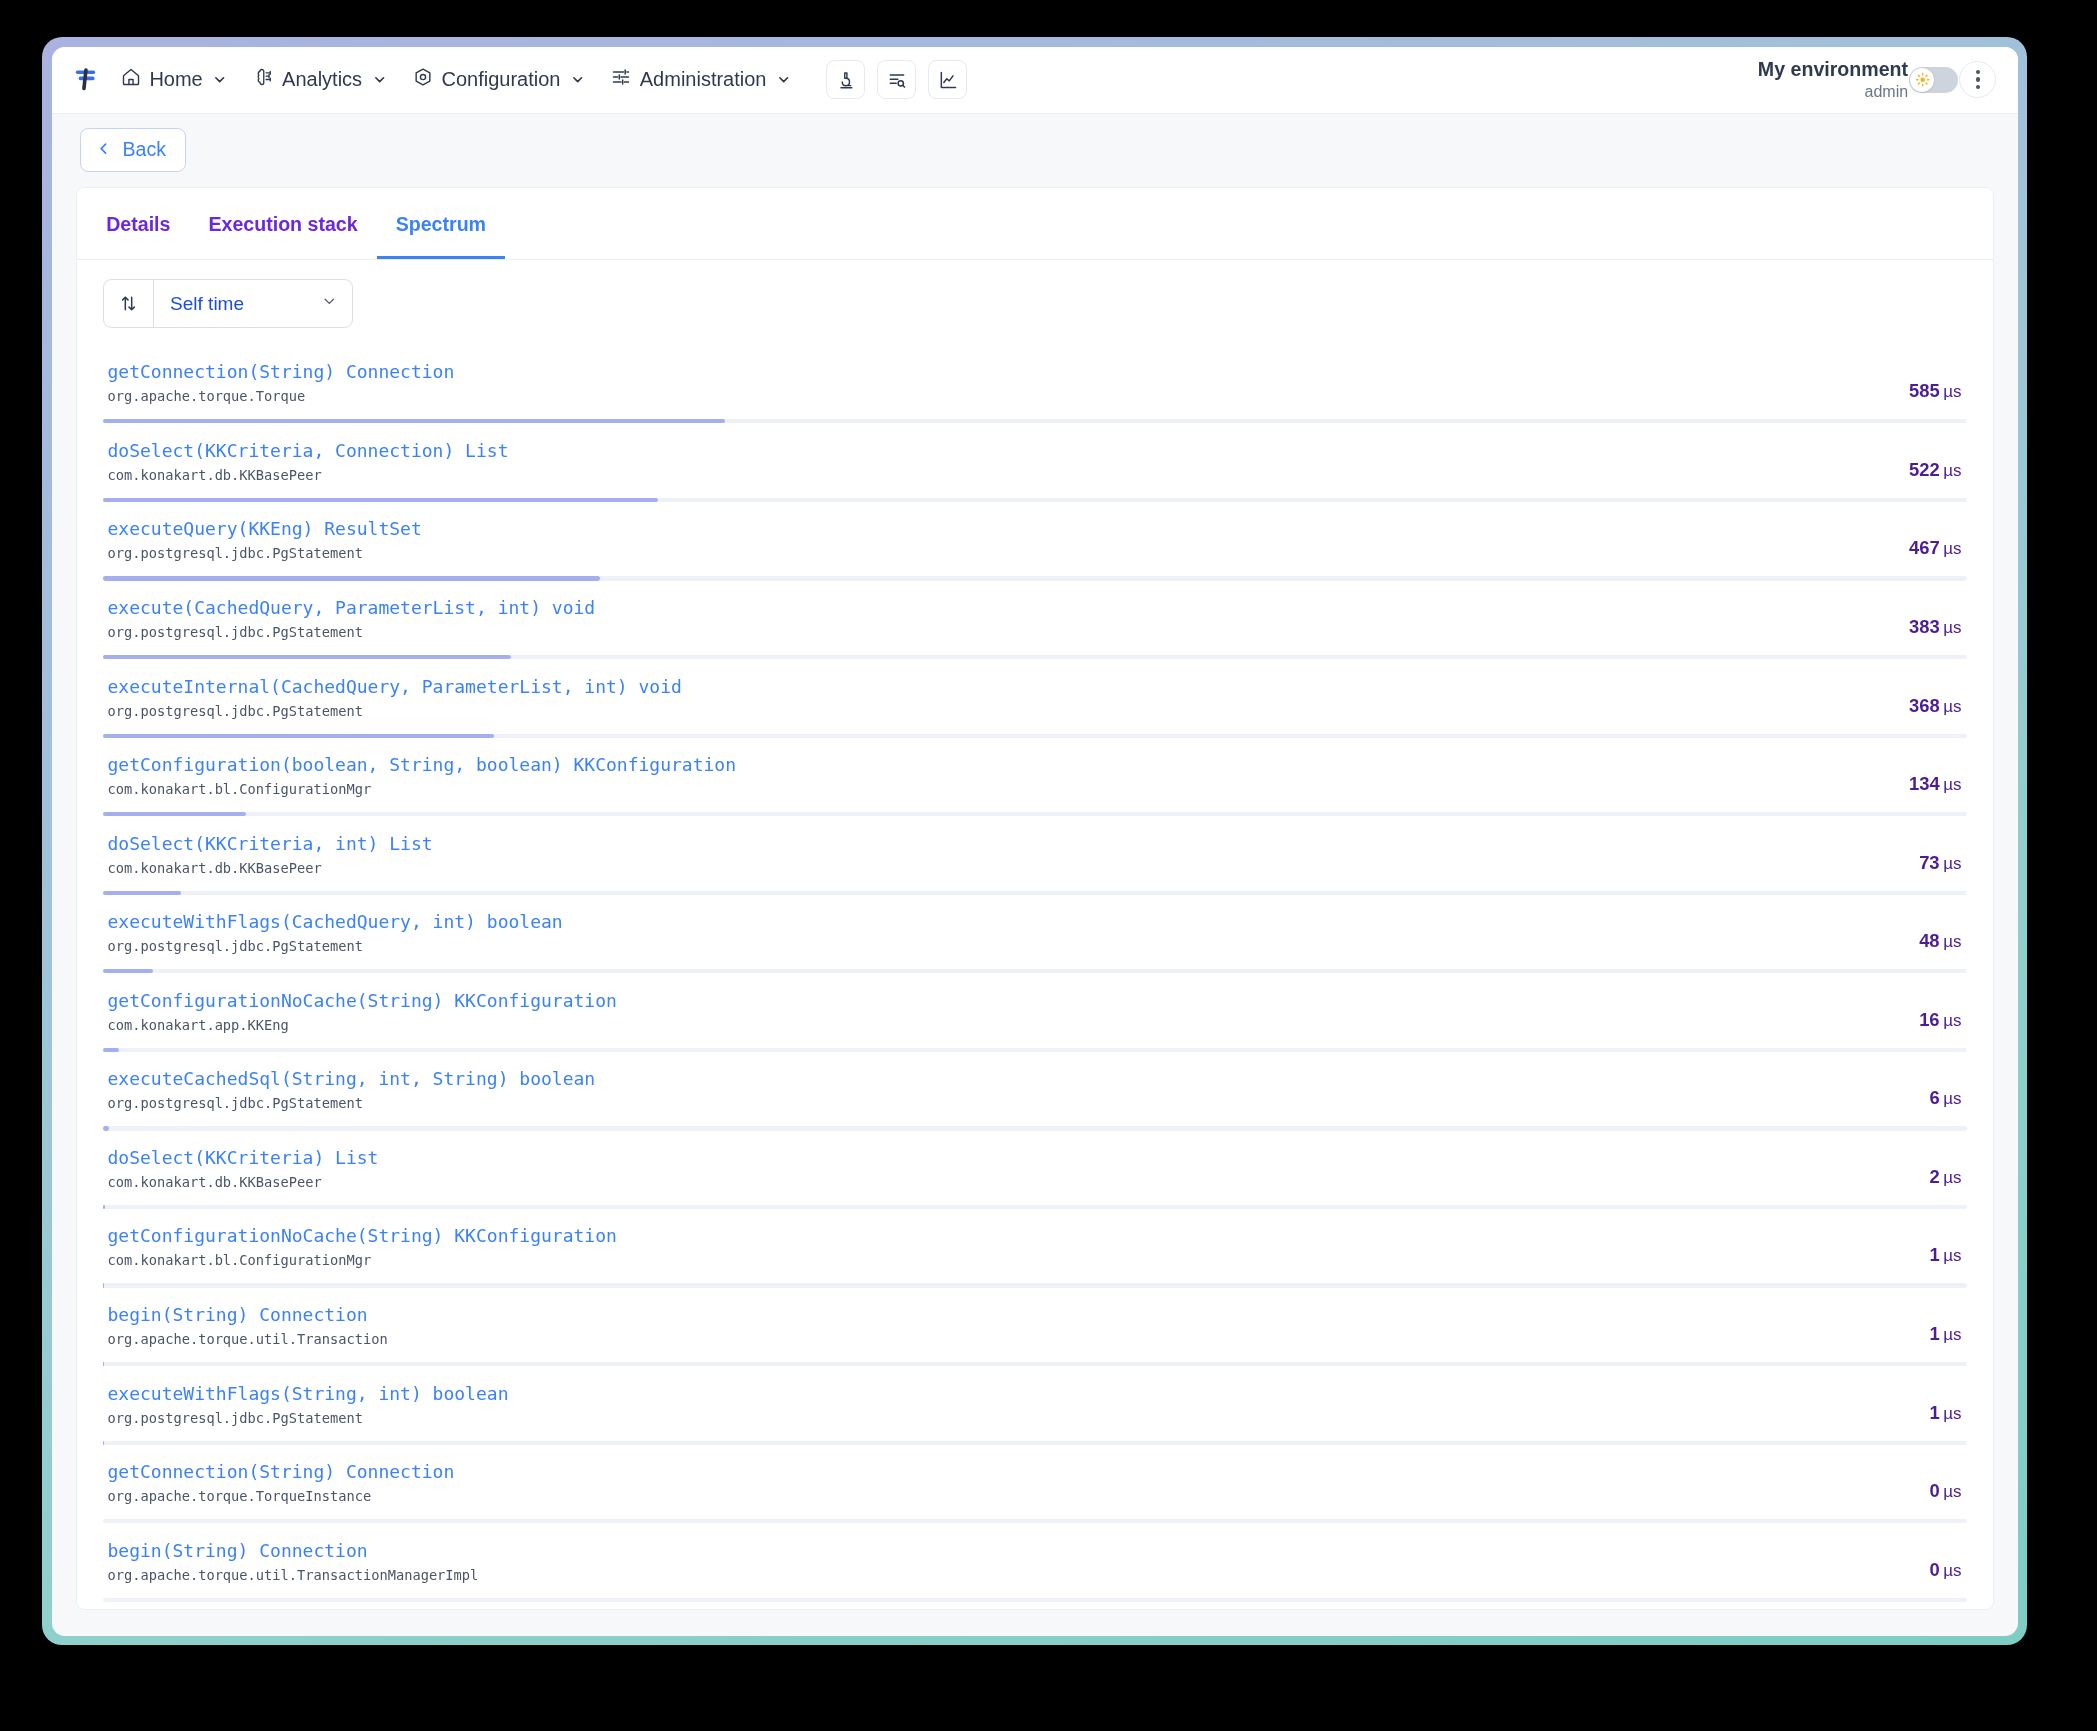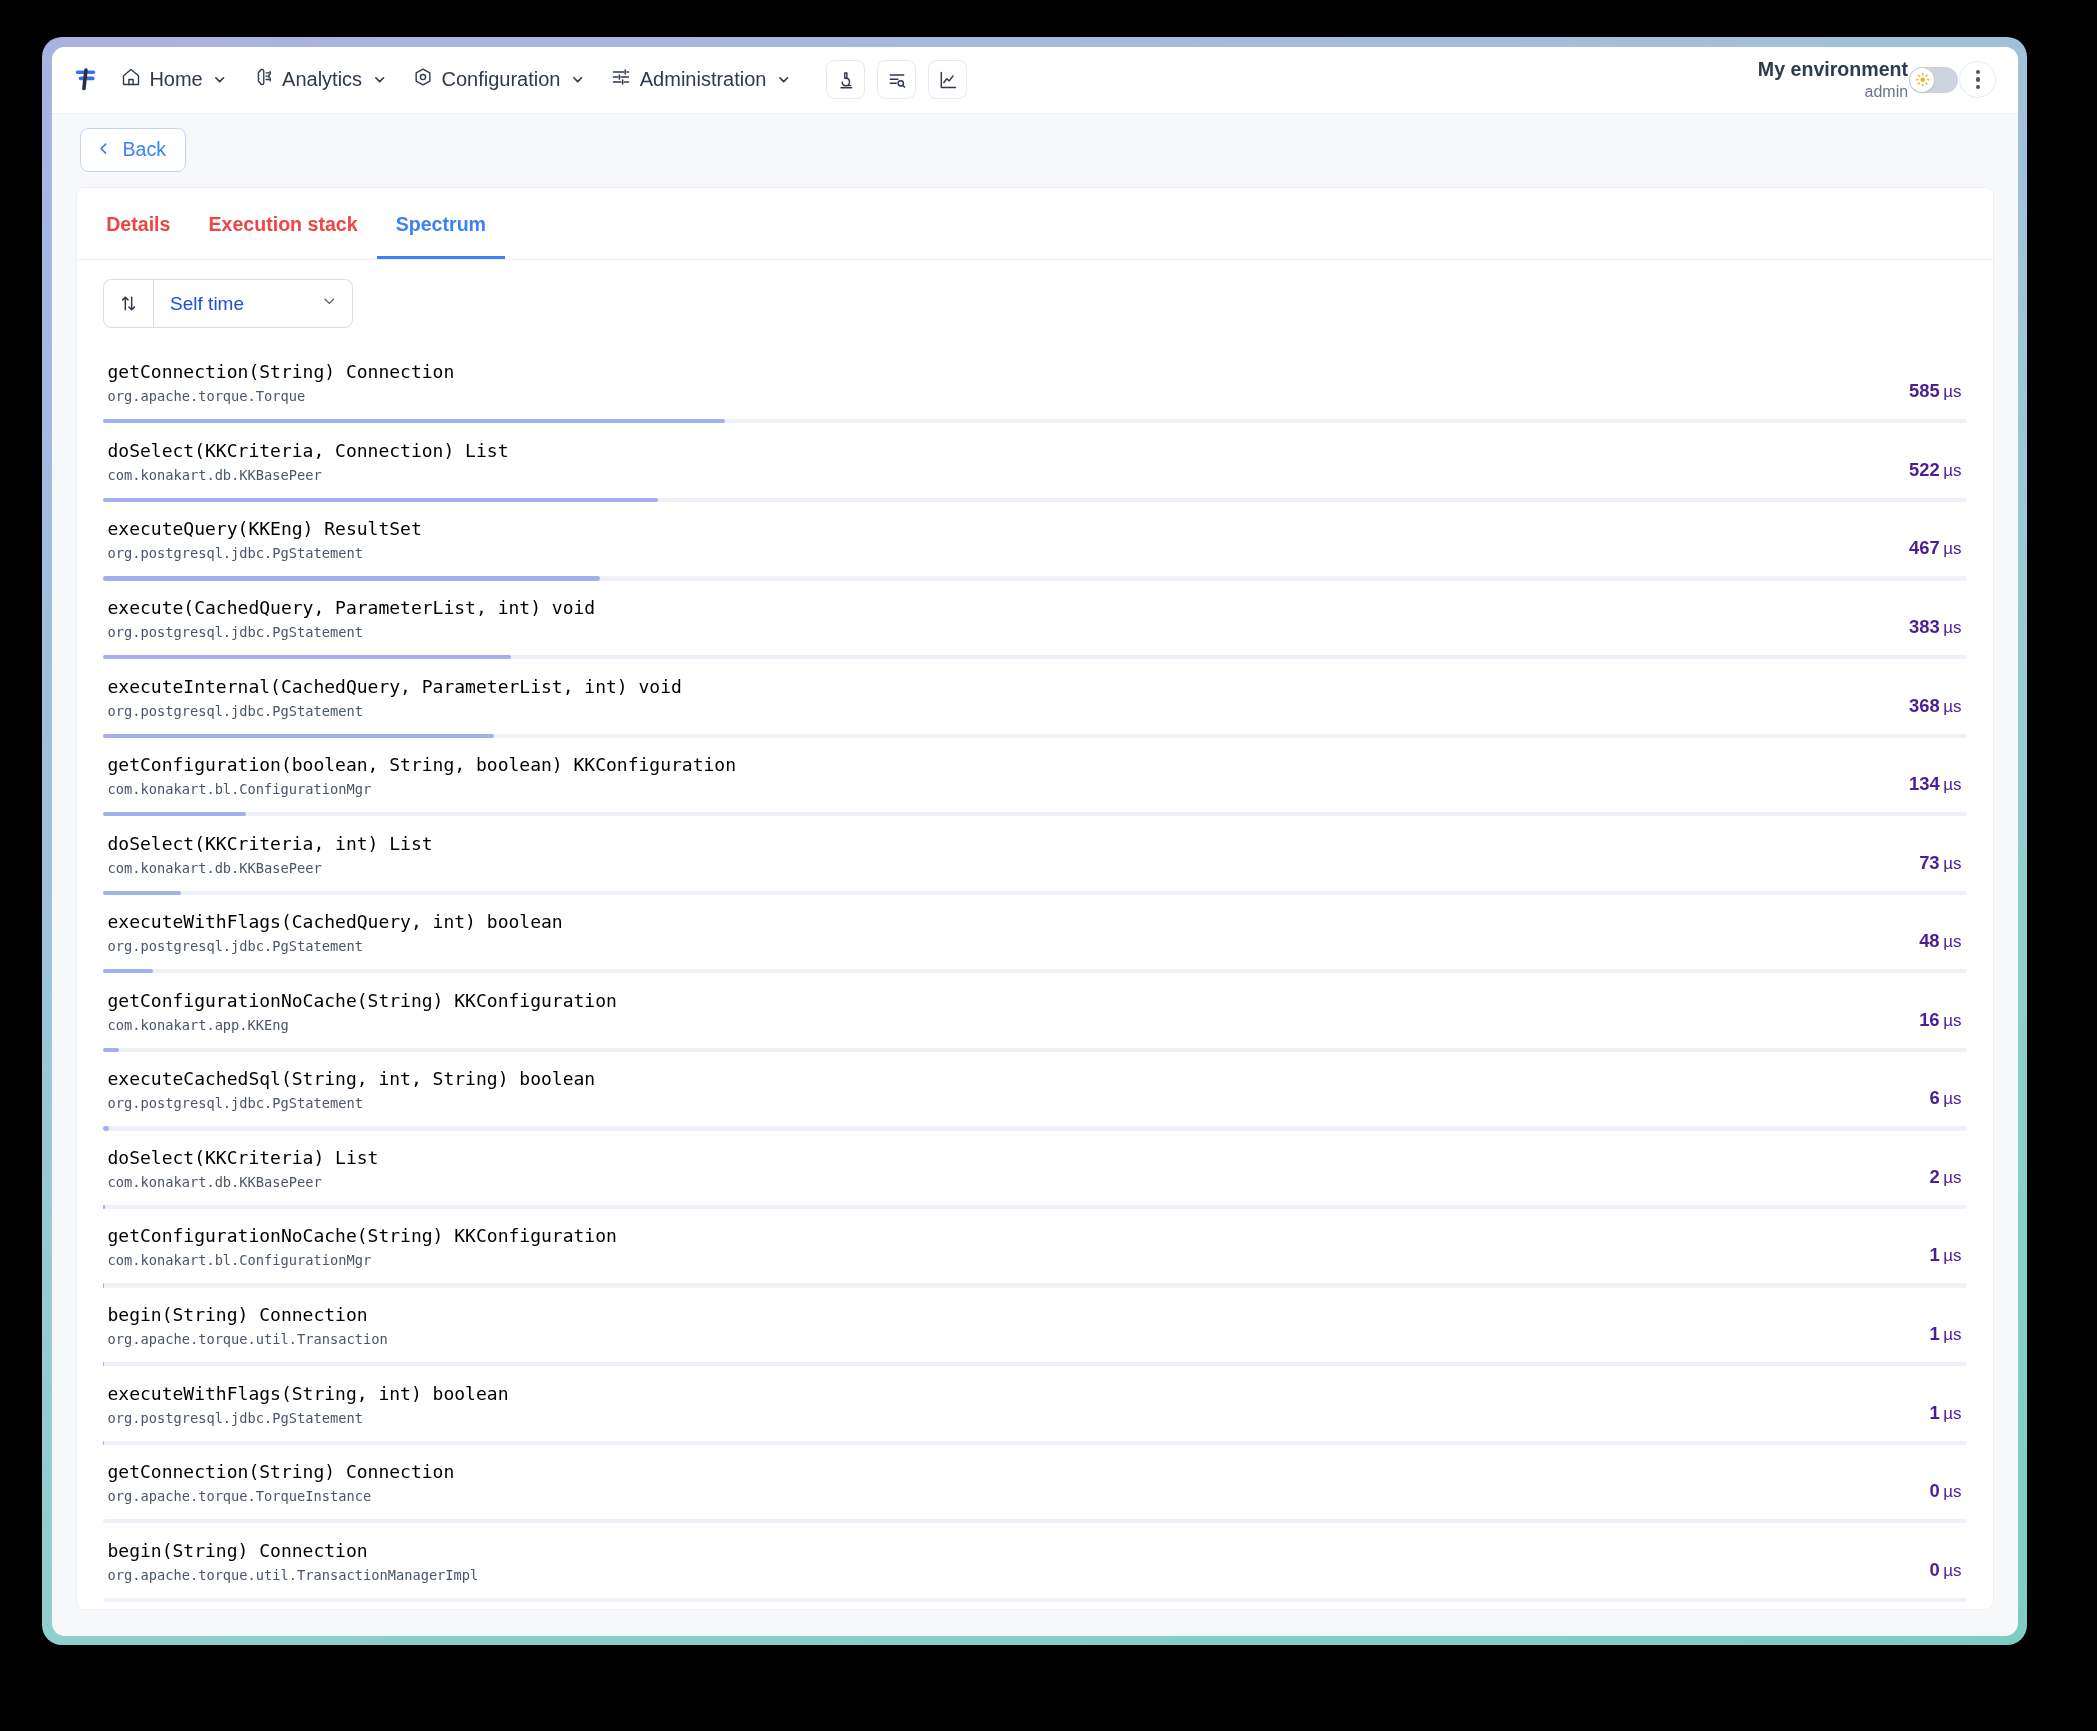--- a/index.html
+++ b/index.html
@@ -126,21 +126,21 @@
     display: flex;
     gap: 0;
     border-bottom: 1.2px solid #eceef3;
     padding: 0 10.7px;
     flex: 0 0 auto;
   }
   .tab {
     padding: 25px 19px 20px 19px;
     font-size: 19.6px;
     font-weight: 700;
-    color: #ef4444;
+    color: #6d28d9;
     border-bottom: 3px solid transparent;
     cursor: pointer;
     white-space: nowrap;
   }
   .tab.active { color: #3b82f6; border-bottom-color: #3b82f6; }
 
   .toolbar { padding: 19px 0 6px 26px; flex: 0 0 auto; }
   .sort-group {
     display: inline-flex; align-items: stretch;
     border: 1.2px solid #d9dee6;
@@ -170,21 +170,21 @@
     position: relative;
     padding: 15.4px 31px 16.6px 31px;
     display: flex;
     align-items: flex-start;
     min-height: 68px;
   }
   .row-text { flex: 1 1 auto; min-width: 0; }
   .row-method {
     font-family: "DejaVu Sans Mono", "Liberation Mono", monospace;
     font-size: 18px;
-    color: #000000;
+    color: #3b82f6;
     line-height: 1.28;
     white-space: nowrap;
   }
   .row-class {
     font-family: "DejaVu Sans Mono", "Liberation Mono", monospace;
     font-size: 13.7px;
     color: #4a5568;
     line-height: 1.5;
     margin-top: 3px;
     white-space: nowrap;

